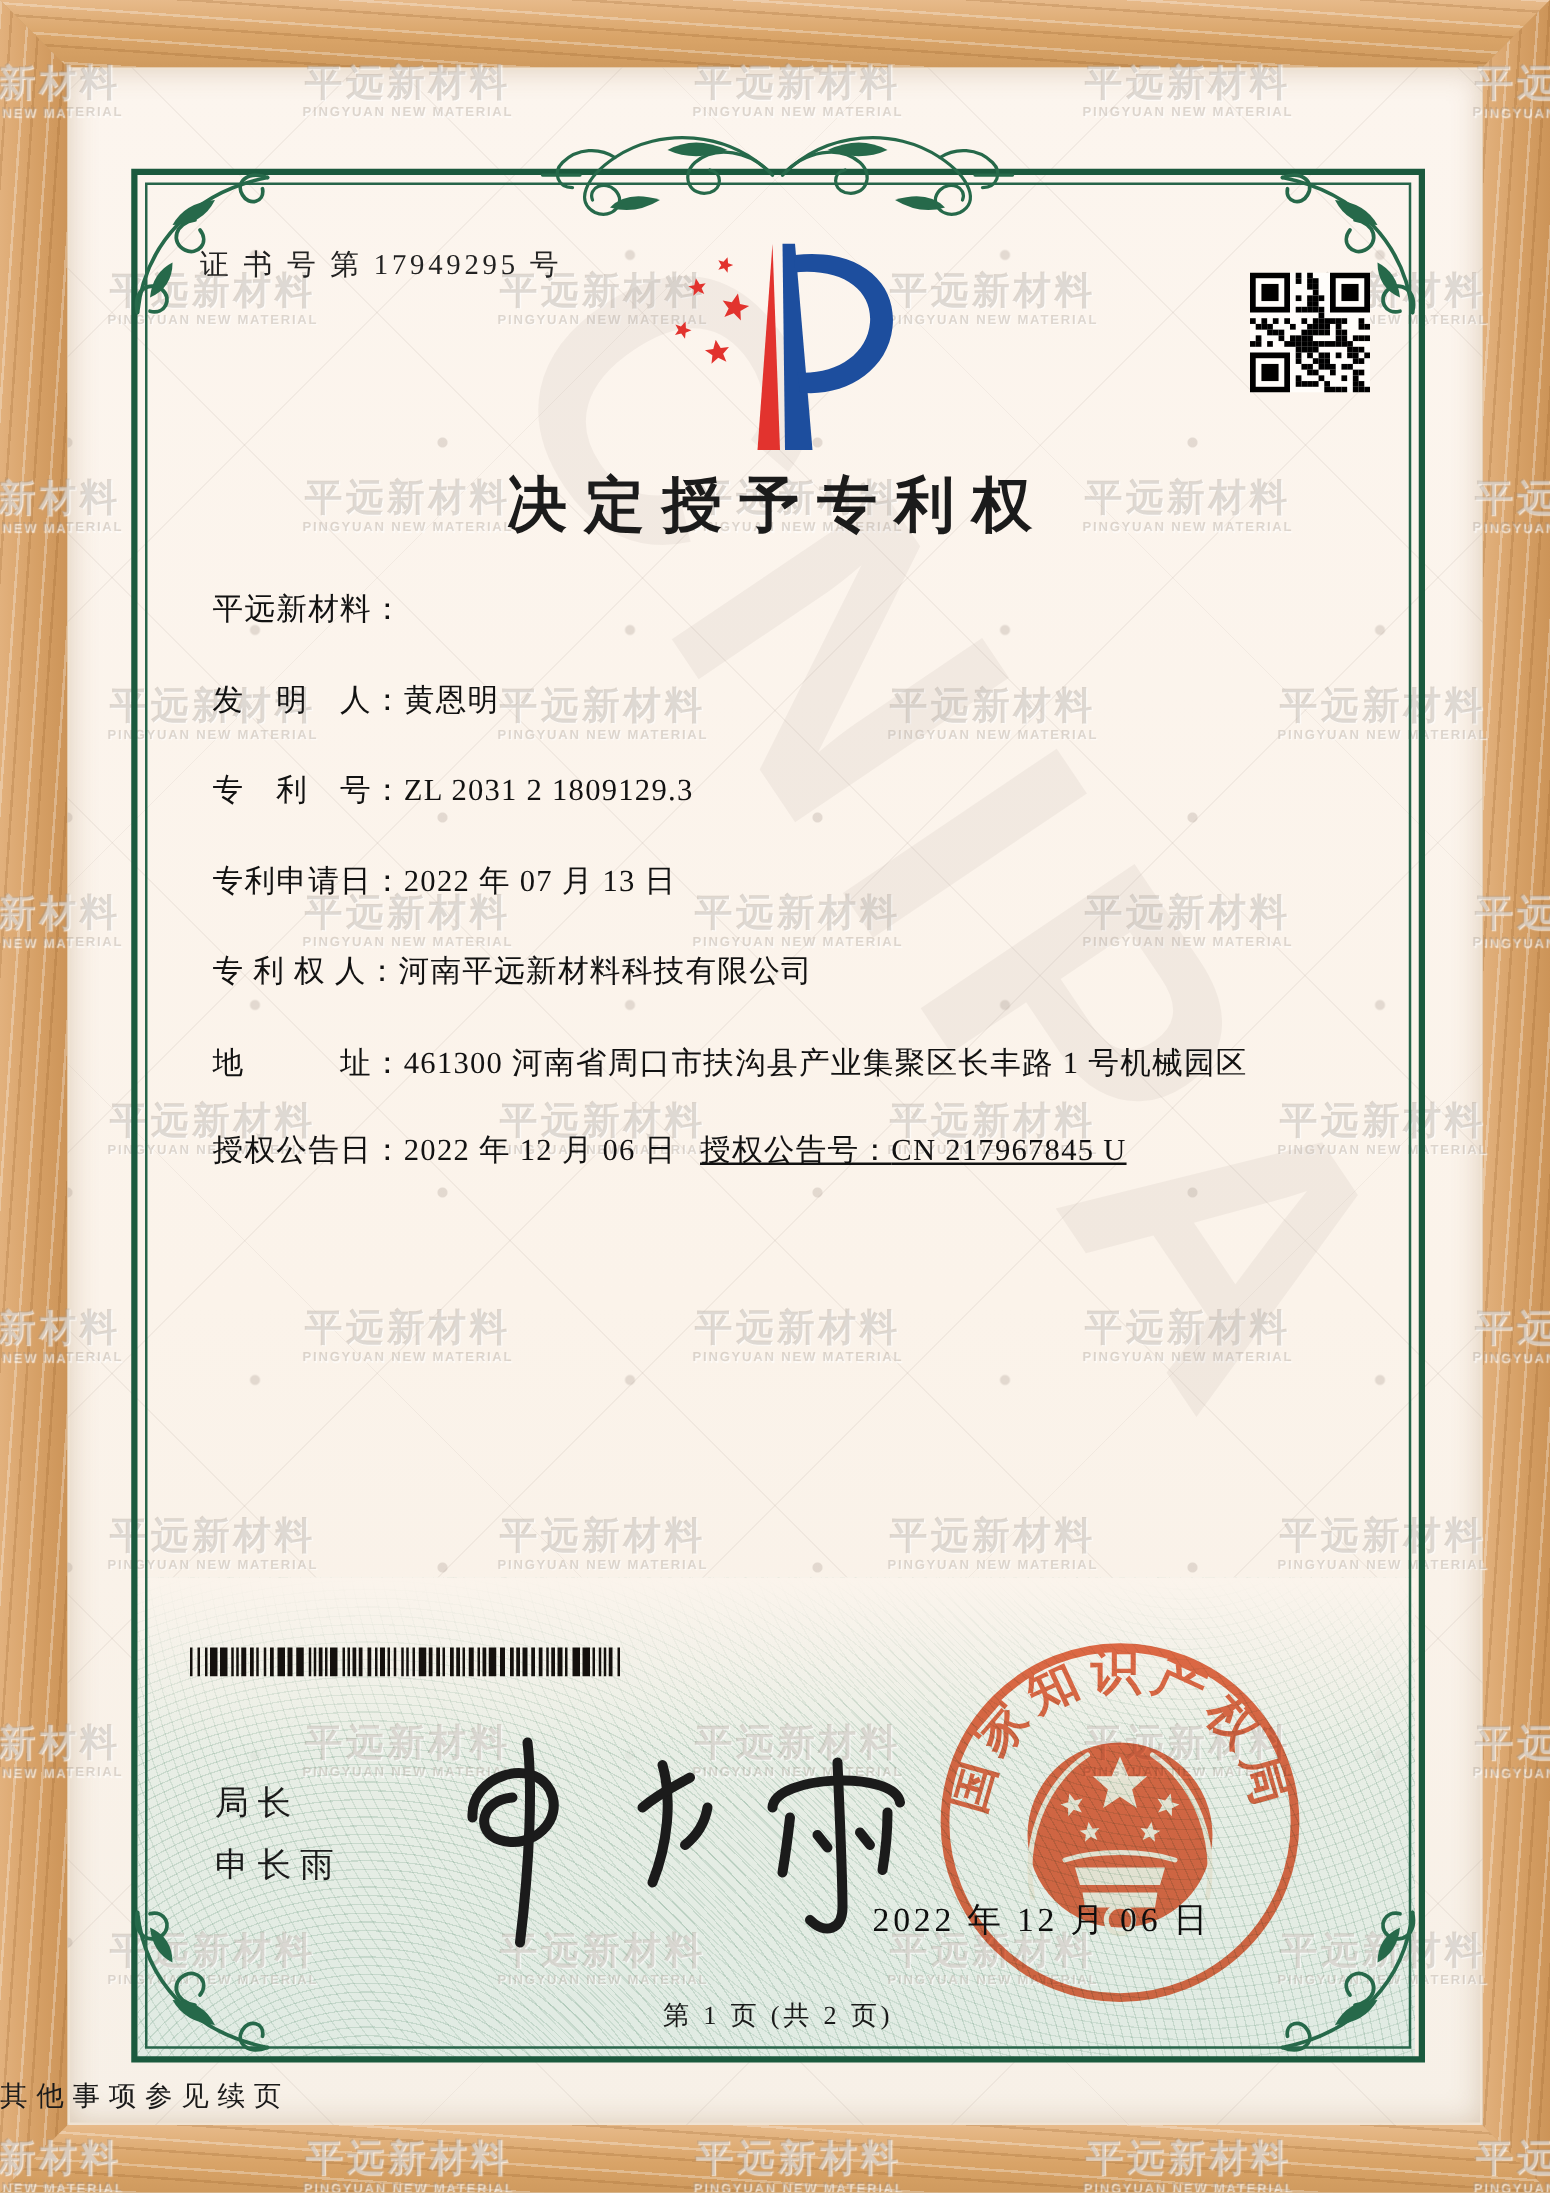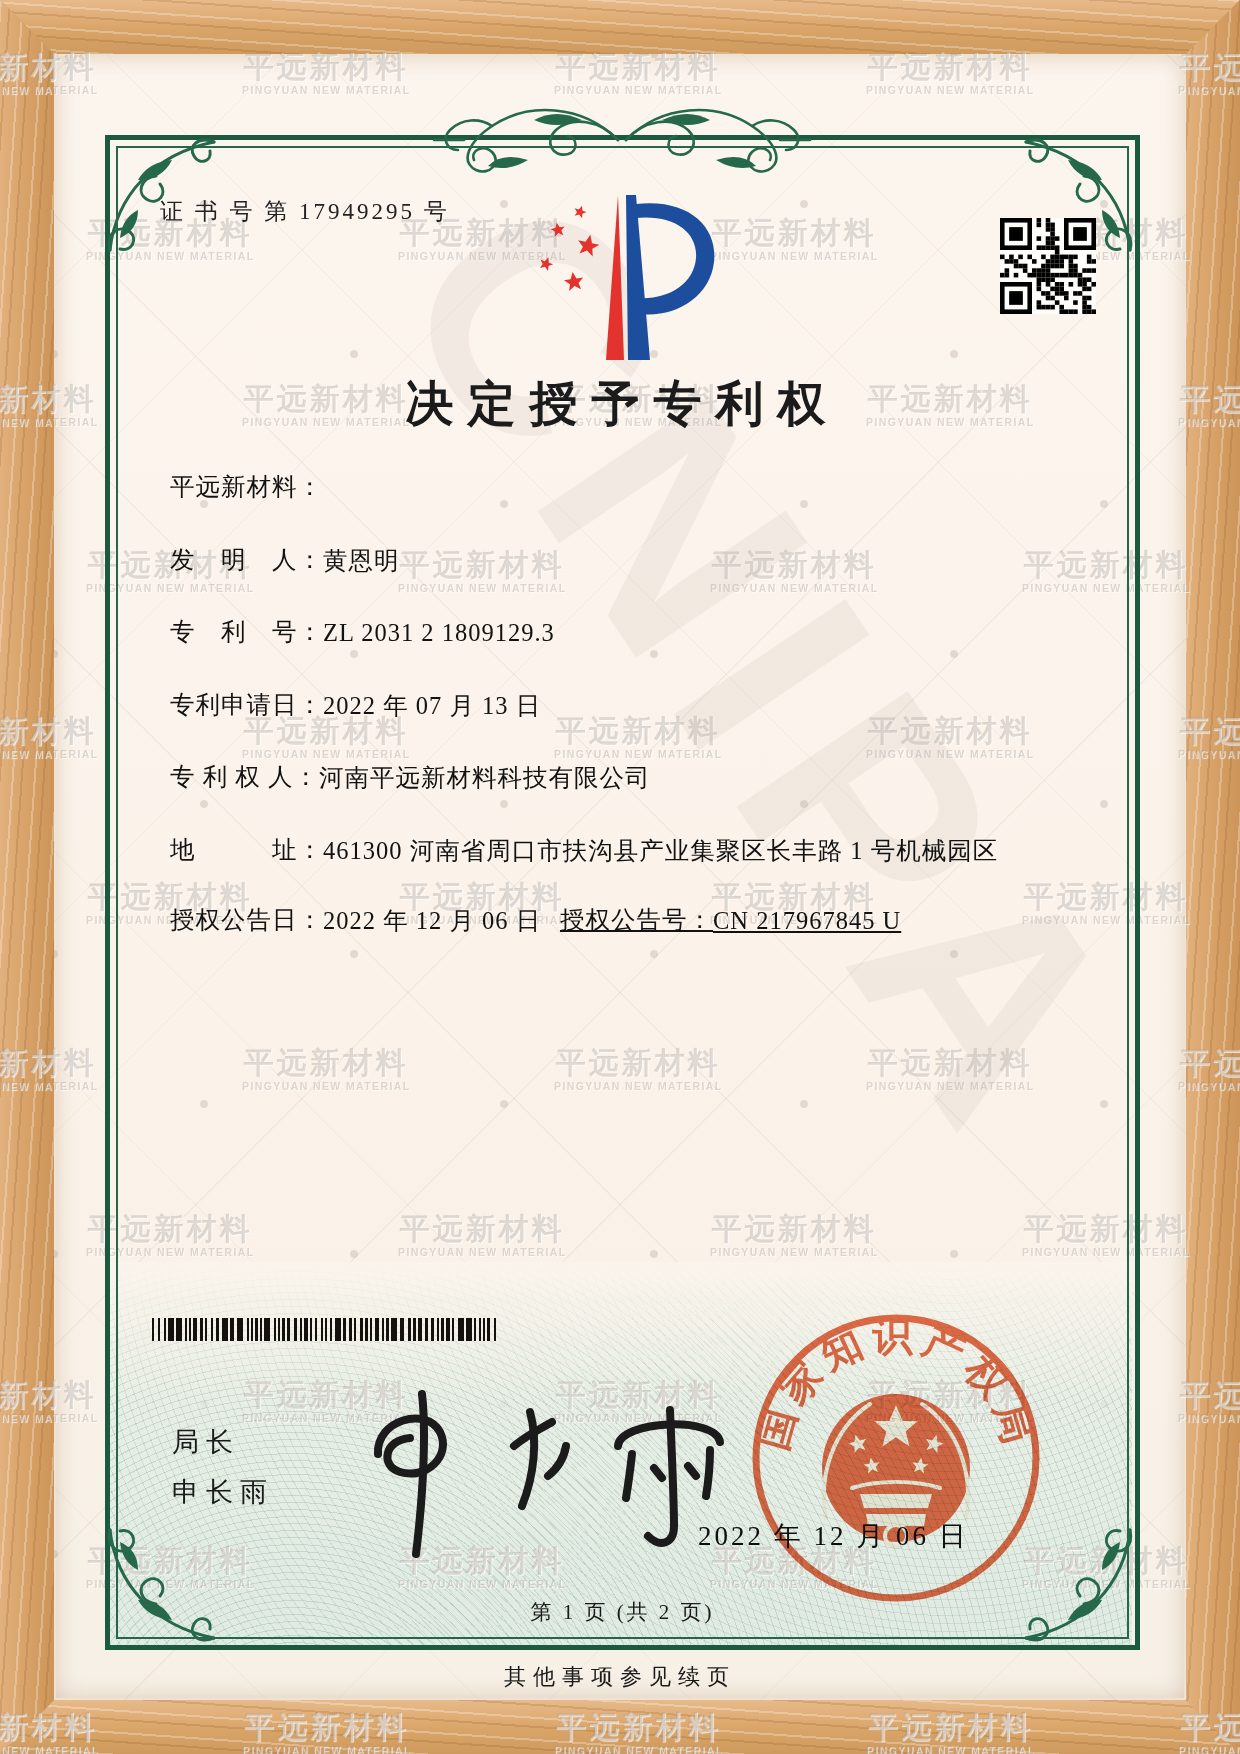--- a/index.html
+++ b/index.html
@@ -88,21 +88,21 @@
   .barcode{position:absolute;left:152px;top:1318px;width:352px;height:23px;z-index:7;display:flex;align-items:stretch;}
   .role{position:absolute;left:172px;top:1424px;z-index:7;font-family:"Liberation Sans","DejaVu Sans",sans-serif;
         font-size:27px;letter-spacing:7px;color:#1a1a1a;}
   .signername{position:absolute;left:172px;top:1474px;z-index:7;font-family:"Liberation Sans","DejaVu Sans",sans-serif;
         font-size:27px;letter-spacing:7px;color:#1a1a1a;}
   .sig{position:absolute;left:318px;top:1376px;width:470px;height:200px;z-index:8;}
   .seal{position:absolute;left:740px;top:1302px;width:312px;height:312px;z-index:8;opacity:.92;mix-blend-mode:multiply;}
   .sealdate{position:absolute;left:698px;top:1518px;z-index:9;font-size:27px;letter-spacing:3px;color:#0e0e0e;}
   .pageno{position:absolute;left:105px;top:1598px;width:1035px;z-index:7;text-align:center;
           font-size:21px;letter-spacing:3px;color:#1a1a1a;}
-  .note{position:absolute;left:0;top:1662px;width:1240px;z-index:7;text-align:center;
+  .note{position:absolute;left:0;top:1662px;width:1240px;z-index:7;text-align:left;
         font-size:22px;letter-spacing:7px;color:#1a1a1a;}
   svg{display:block;}
 </style>
 </head>
 <body>
 
 <div class="wood wtop"></div>
 <div class="wood wbot"></div>
 <div class="wood wleft"></div>
 <div class="wood wright"></div>

